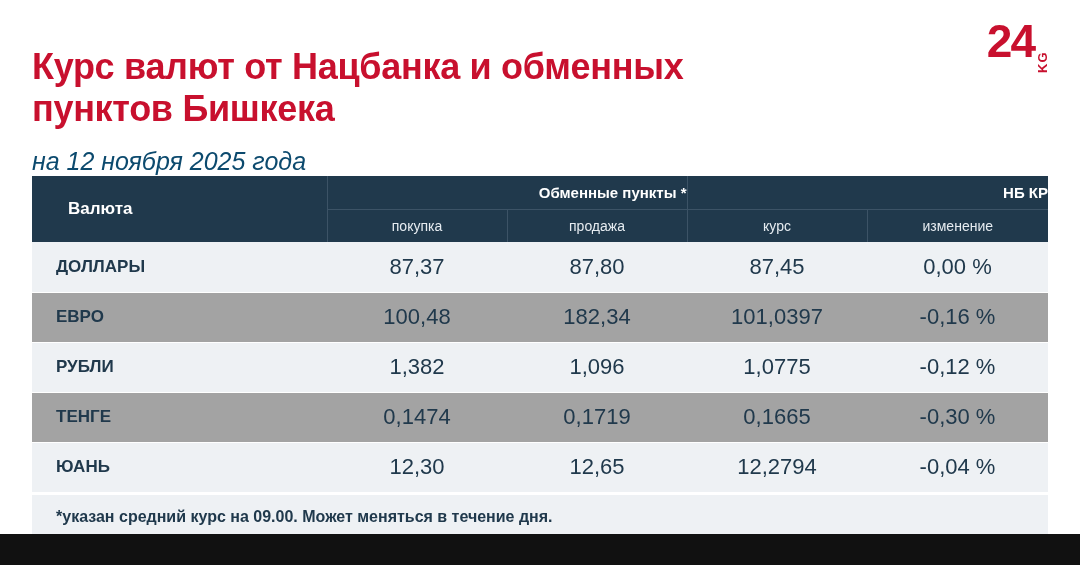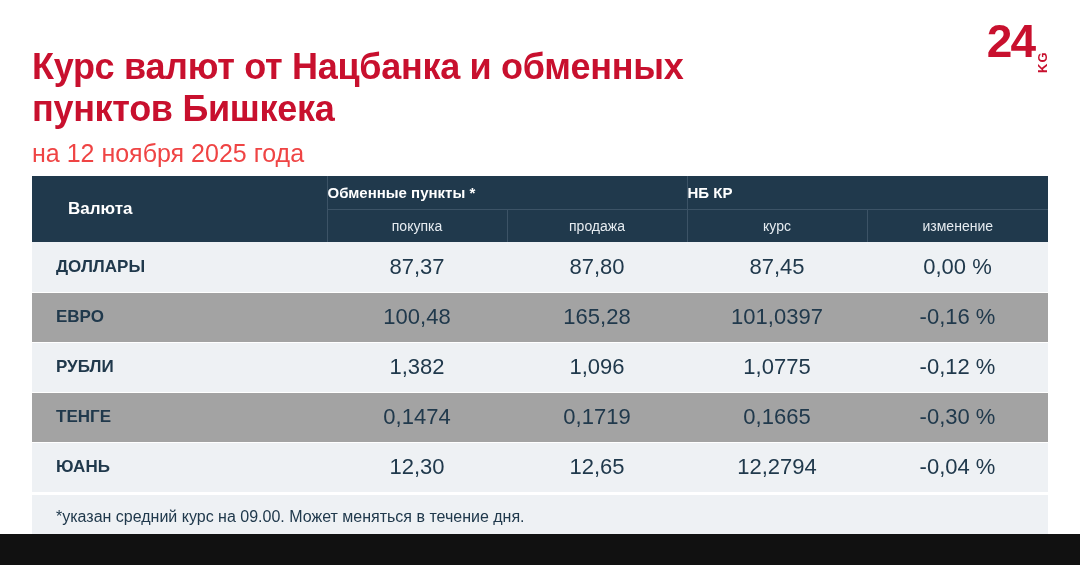--- a/index.html
+++ b/index.html
@@ -23,24 +23,25 @@
   .title {
     color:#c8102e;
     font-size:36px;
     font-weight:bold;
     line-height:1.18;
     letter-spacing:-0.3px;
     max-width:700px;
     margin-top:28px;
   }
   .subtitle {
-    margin-top:8px;
-    color:#ef4444;
+    margin-top:16px;
+    color:#0c4a6e;
     font-size:25px;
     font-weight:normal;
+    font-style:italic;
   }
   
   .logo {
     position:absolute;
     right:30px; top:20px;
     width:86px; height:56px;
     display:flex;
     justify-content:flex-end;
   }
   .logo-num {
@@ -70,21 +71,21 @@
   table {
     width:100%;
     border-collapse:collapse;
     table-layout:fixed;
   }
   thead .grp {
     background:#20394c;
     color:#ffffff;
     font-size:15px;
     font-weight:bold;
-    text-align:left;
+    text-align:right;
     height:33px;
     border-right:1px solid #3c5366;
   }
   thead .grp.last { border-right:none; }
   thead .sub {
     background:#20394c;
     color:#e6ecf1;
     font-size:14px;
     font-weight:normal;
     text-align:center;
@@ -116,20 +117,21 @@
     font-weight:bold;
   }
   tbody tr.odd td { background:#eef1f4; }
   tbody tr.even td { background:#a3a3a3; }
   .note {
     background:#eef1f4;
     color:#20394c;
     font-size:16px;
     padding:13px 0 13px 24px;
     border-top:2px solid #ffffff;
+    font-weight:bold;
   }
   
   .bottom-bar {
     position:absolute;
     left:0; bottom:0;
     width:1080px; height:31px;
     background:#111111;
   }
 </style>
 </head>
@@ -173,21 +175,21 @@
         <tr class="odd">
           <td class="name">ДОЛЛАРЫ</td>
           <td>87,37</td>
           <td>87,80</td>
           <td>87,45</td>
           <td>0,00 %</td>
         </tr>
         <tr class="even">
           <td class="name">ЕВРО</td>
           <td>100,48</td>
-          <td>165,28</td>
+          <td>182,34</td>
           <td>101,0397</td>
           <td>-0,16 %</td>
         </tr>
         <tr class="odd">
           <td class="name">РУБЛИ</td>
           <td>1,382</td>
           <td>1,096</td>
           <td>1,0775</td>
           <td>-0,12 %</td>
         </tr>

